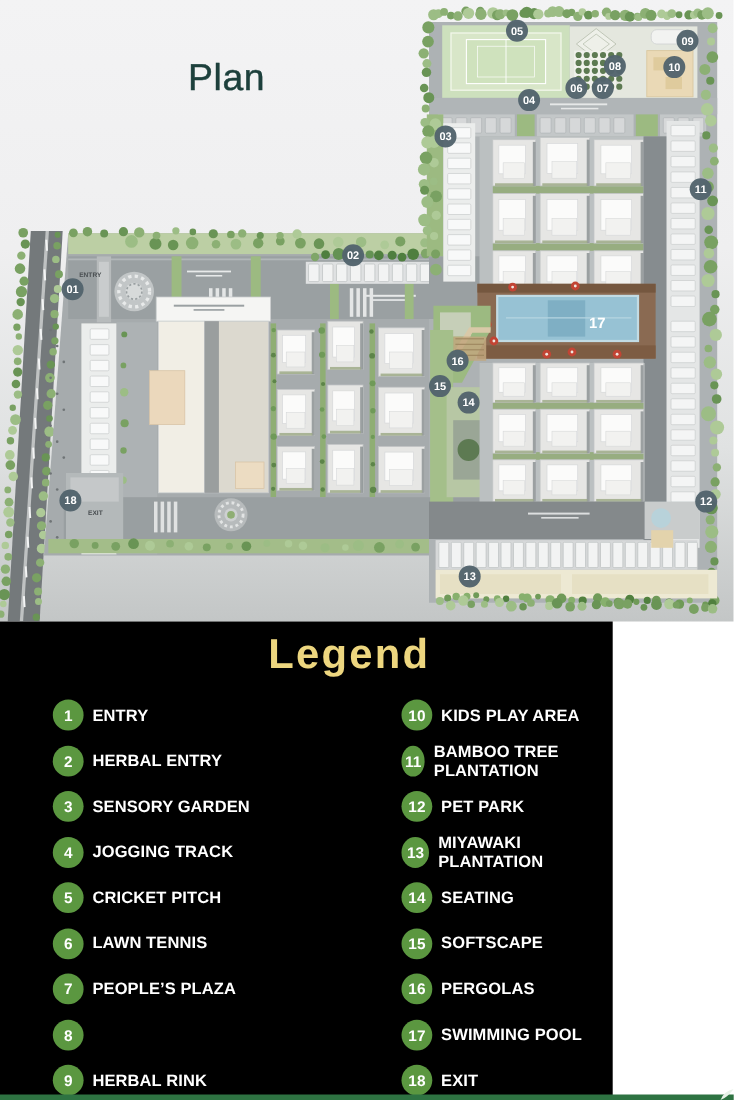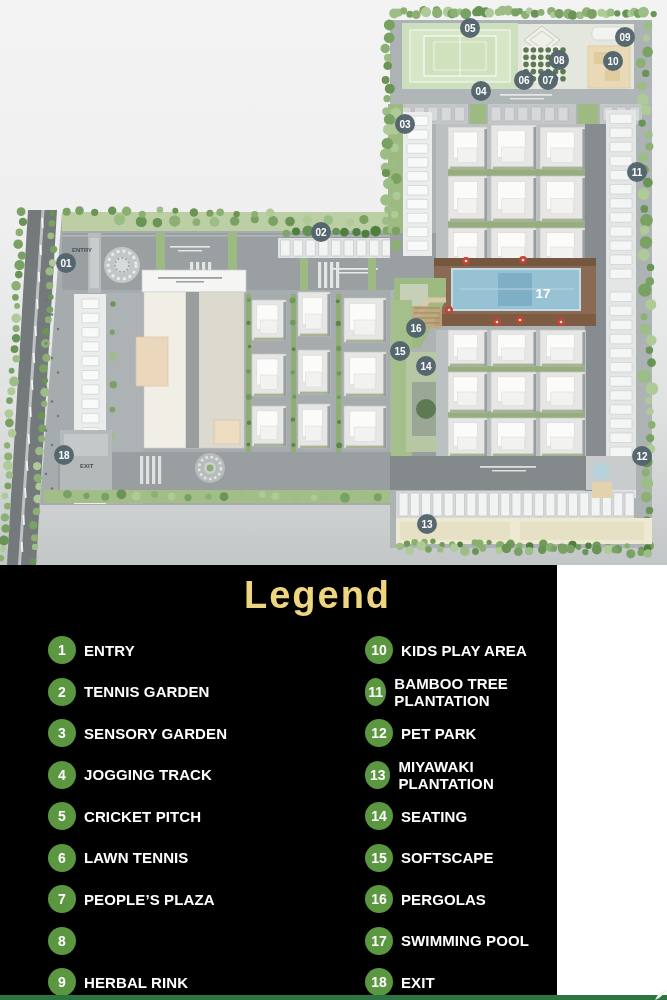--- a/index.html
+++ b/index.html
@@ -1065,40 +1065,41 @@
 
 <g>
         <circle cx="64" cy="455" r="10" fill="#53646d" opacity="0.97"></circle>
         <text x="64" y="458.5" font-size="10" font-weight="bold" fill="#ffffff" text-anchor="middle" font-family="Liberation Sans, sans-serif">18</text>
       </g>
 
 <text x="543" y="298" font-size="13.5" font-weight="bold" fill="#ffffff" font-family="Liberation Sans, sans-serif" text-anchor="middle">17</text>
   </svg>
 
   <div class="title">
+    <div class="t2">Plan</div>
   </div>
 </div>
 
 <div class="legend">
 
   <h2>Legend</h2>
 
   <div class="li" style="top:71.0px;left:48px;">
       <span class="badge">1</span>
       <span class="lt">ENTRY</span>
     </div>
 
   <div class="li" style="top:71.0px;left:365px;">
       <span class="badge">10</span>
       <span class="lt">KIDS PLAY AREA</span>
     </div>
 
   <div class="li" style="top:112.5px;left:48px;">
       <span class="badge">2</span>
-      <span class="lt">TENNIS GARDEN</span>
+      <span class="lt">HERBAL ENTRY</span>
     </div>
 
   <div class="li" style="top:112.5px;left:365px;">
       <span class="badge">11</span>
       <span class="lt">BAMBOO TREE PLANTATION</span>
     </div>
 
   <div class="li" style="top:154.0px;left:48px;">
       <span class="badge">3</span>
       <span class="lt">SENSORY GARDEN</span>

